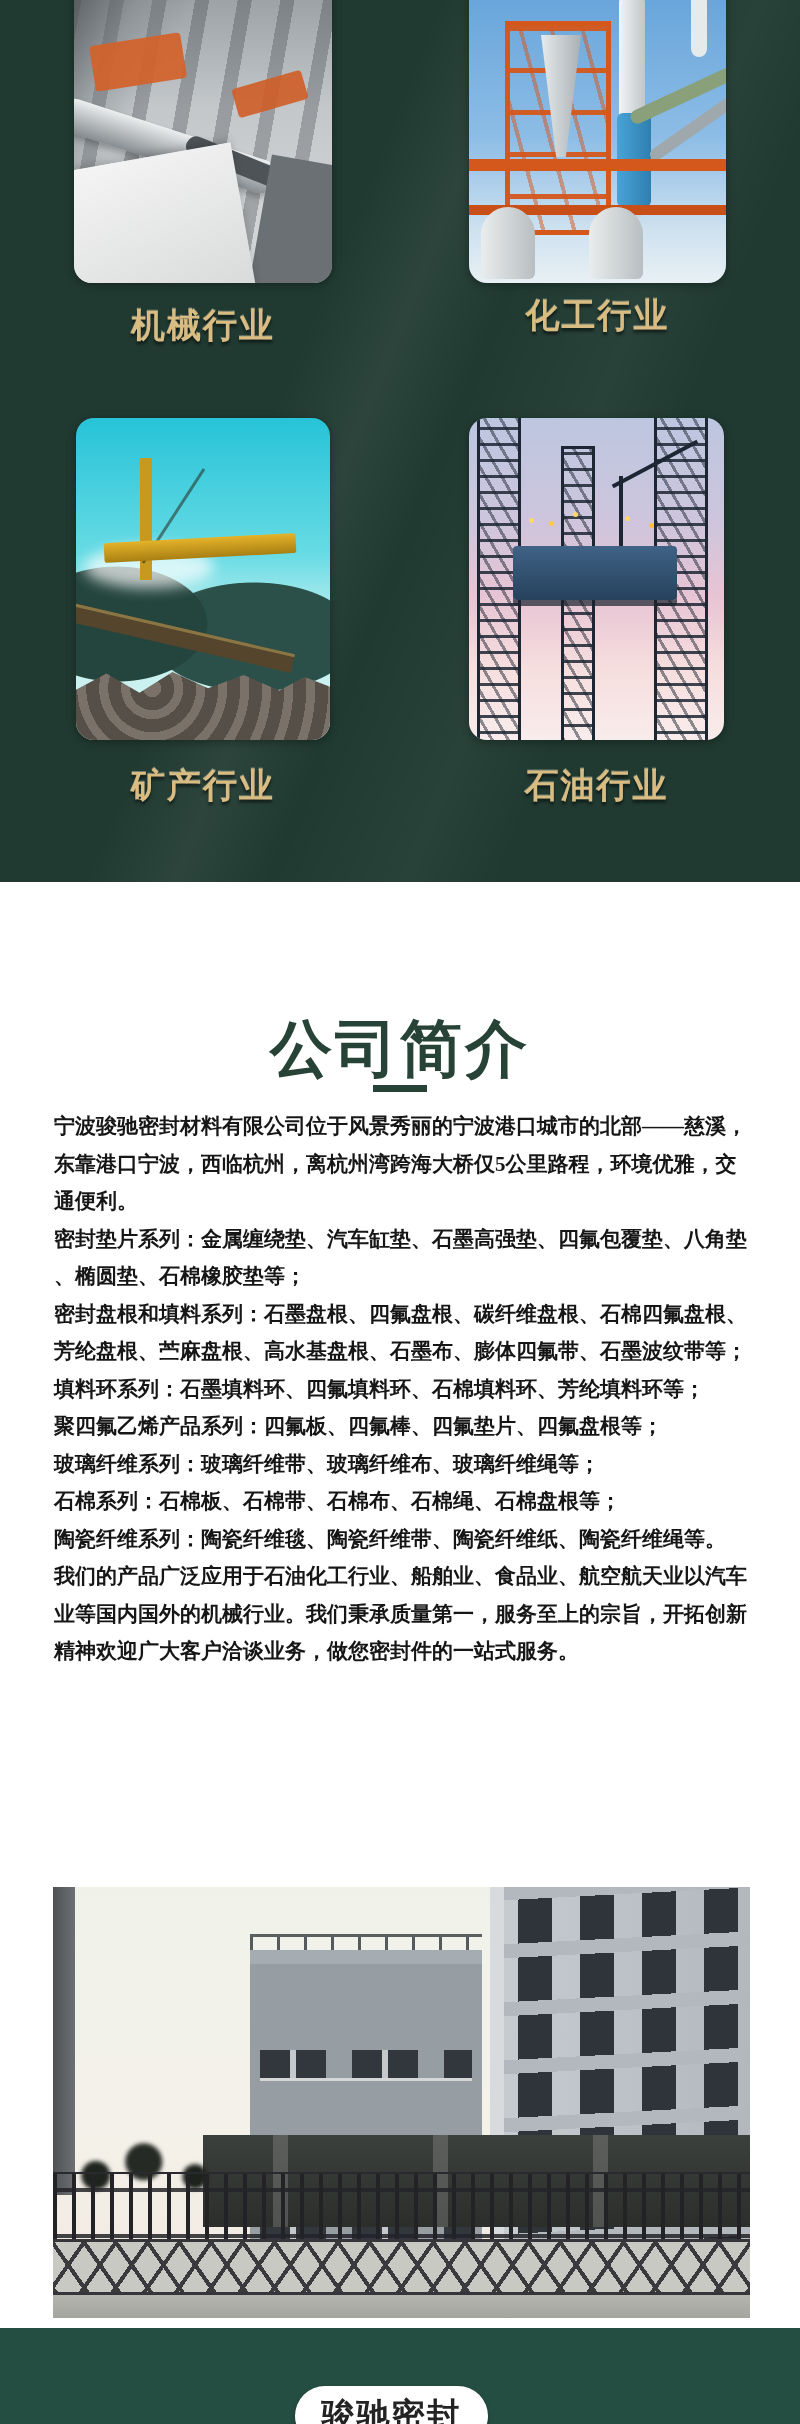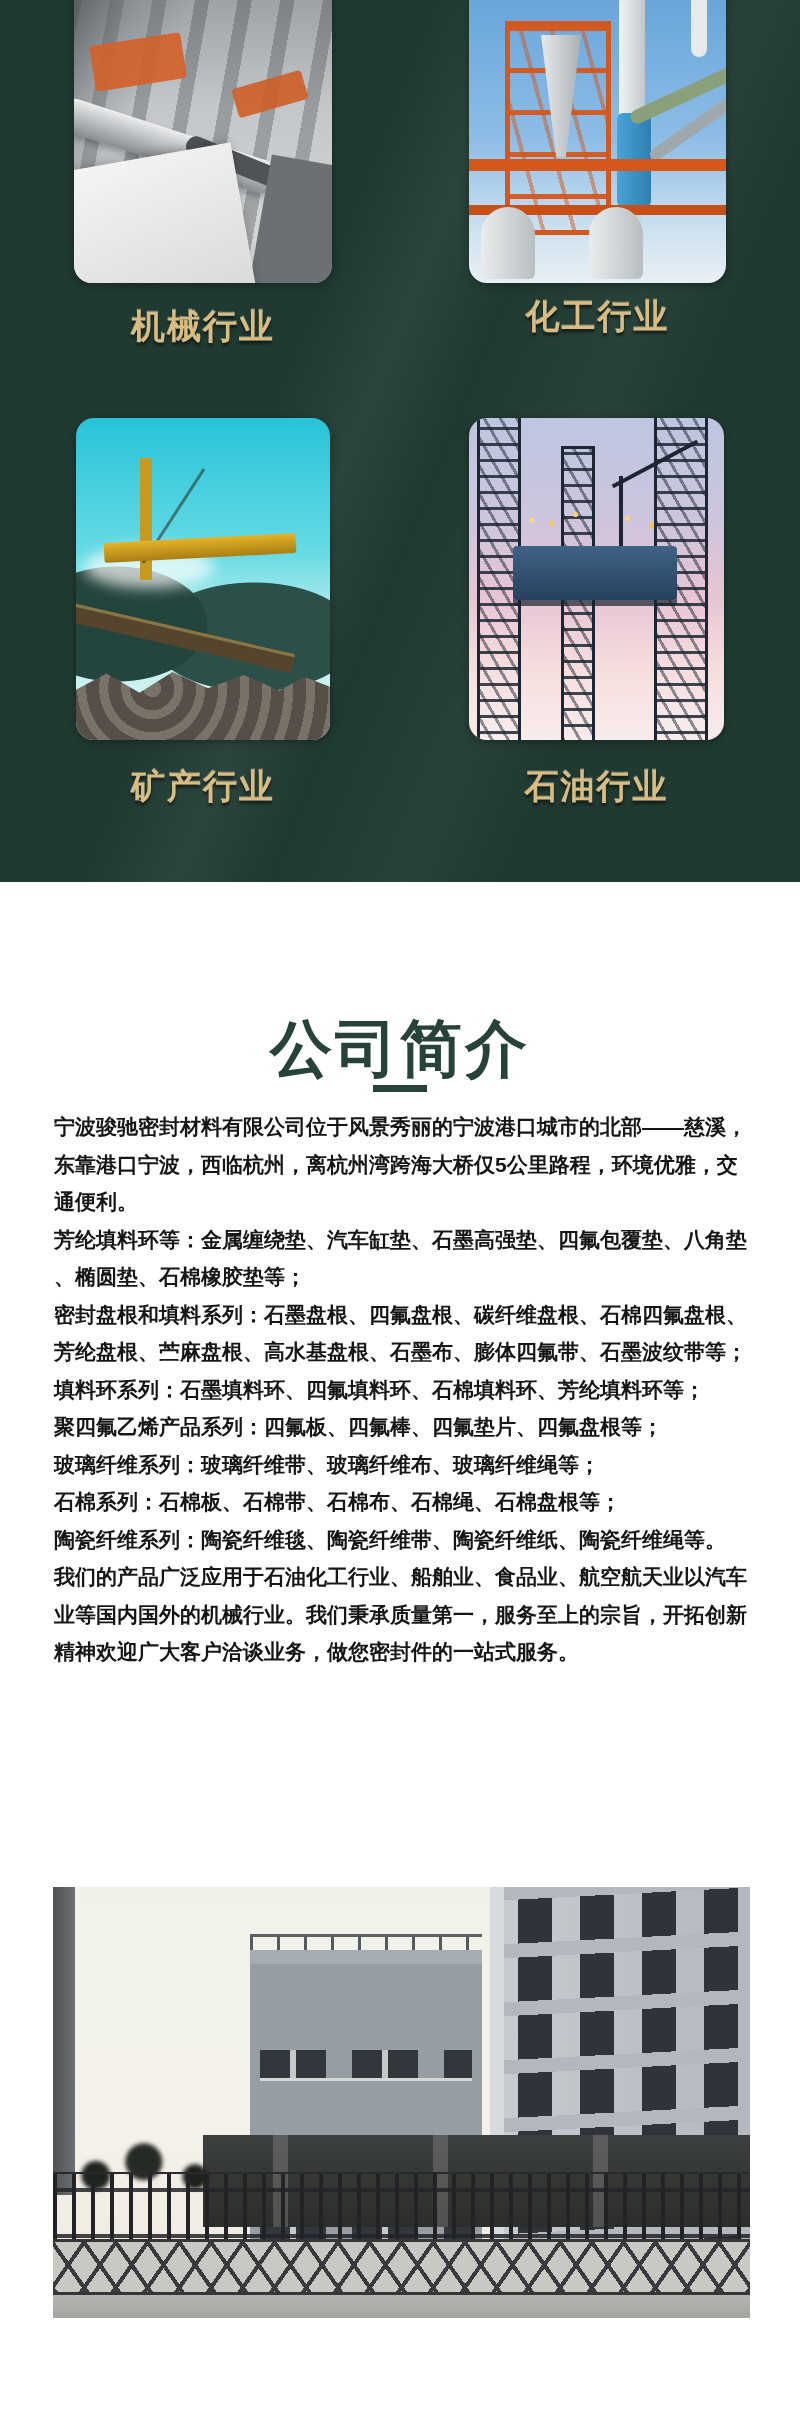--- a/index.html
+++ b/index.html
@@ -1,17 +1,17 @@
 <!DOCTYPE html>
 <html><head>
 <meta charset="utf-8">
 <style>
   html,body{margin:0;padding:0;background:#ffffff;}
   .page{position:relative;width:800px;height:2424px;overflow:hidden;background:#ffffff;
-        font-family:Liberation Sans, sans-serif;}
+        font-family:Liberation Serif, serif;}
   .abs{position:absolute;}
 
   
   .hero{position:absolute;left:0;top:0;width:800px;height:882px;background:#203a31;overflow:hidden;}
   .hero::before{content:"";position:absolute;inset:0;pointer-events:none;
     background:linear-gradient(112deg,transparent 38%,rgba(255,255,255,.055) 46%,transparent 54%,
                rgba(255,255,255,.04) 66%,transparent 74%);}
   .card{position:absolute;width:258px;height:322px;border-radius:18px;overflow:hidden;
         box-shadow:0 2px 8px rgba(0,0,0,.35);}
   .ind-label{position:absolute;width:258px;text-align:center;font-size:34px;font-weight:700;
@@ -189,21 +189,21 @@
     <div class="ind-label" style="left:76px;top:766px;width:254px;">矿产行业</div>
     <div class="ind-label" style="left:469px;top:766px;width:255px;">石油行业</div>
   </section>
 
   <section class="about">
     <h1 class="about-title">公司简介</h1>
     <div class="divider"></div>
 
     <div class="body-text">
       <p>宁波骏驰密封材料有限公司位于风景秀丽的宁波港口城市的北部——慈溪，东靠港口宁波，西临杭州，离杭州湾跨海大桥仅5公里路程，环境优雅，交通便利。</p>
-      <p>芳纶填料环等：金属缠绕垫、汽车缸垫、石墨高强垫、四氟包覆垫、八角垫、椭圆垫、石棉橡胶垫等；</p>
+      <p>密封垫片系列：金属缠绕垫、汽车缸垫、石墨高强垫、四氟包覆垫、八角垫、椭圆垫、石棉橡胶垫等；</p>
       <p>密封盘根和填料系列：石墨盘根、四氟盘根、碳纤维盘根、石棉四氟盘根、芳纶盘根、苎麻盘根、高水基盘根、石墨布、膨体四氟带、石墨波纹带等；</p>
       <p>填料环系列：石墨填料环、四氟填料环、石棉填料环、芳纶填料环等；</p>
       <p>聚四氟乙烯产品系列：四氟板、四氟棒、四氟垫片、四氟盘根等；</p>
       <p>玻璃纤维系列：玻璃纤维带、玻璃纤维布、玻璃纤维绳等；</p>
       <p>石棉系列：石棉板、石棉带、石棉布、石棉绳、石棉盘根等；</p>
       <p>陶瓷纤维系列：陶瓷纤维毯、陶瓷纤维带、陶瓷纤维纸、陶瓷纤维绳等。</p>
       <p>我们的产品广泛应用于石油化工行业、船舶业、食品业、航空航天业以汽车业等国内国外的机械行业。我们秉承质量第一，服务至上的宗旨，开拓创新精神欢迎广大客户洽谈业务，做您密封件的一站式服务。</p>
     </div>
 
     <div class="factory">
@@ -219,14 +219,17 @@
       <div class="abs ph-base"></div>
       <div class="abs ph-trees"></div>
       <div class="abs ph-fence"></div>
       <div class="abs ph-frail1"></div>
       <div class="abs ph-frail2"></div>
       <div class="abs ph-gate"></div>
       <div class="abs ph-ground"></div>
     </div>
   </section>
 
+  <section class="footer">
+    <div class="pill-button">骏驰密封</div>
+  </section>
 
 </div>
 
 </body></html>

